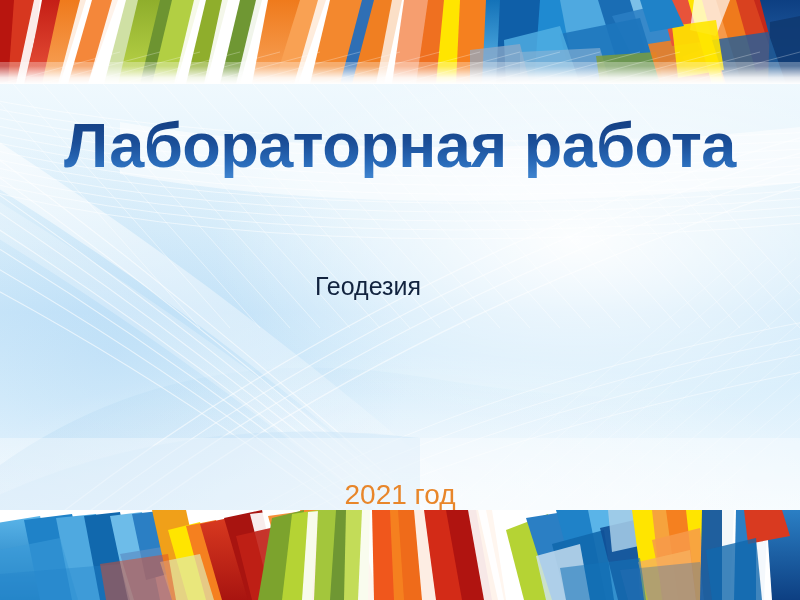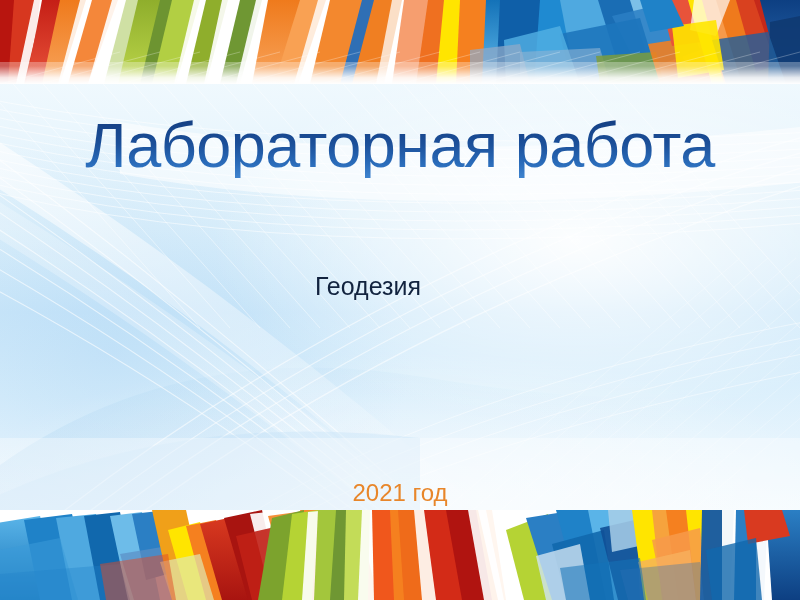--- a/index.html
+++ b/index.html
@@ -72,21 +72,21 @@
     pointer-events: none;
   }
 
   
   .title {
     position: absolute;
     left: 0; top: 112px;
     width: 800px;
     text-align: center;
     font-size: 63px;
-    font-weight: 400;
+    font-weight: 700;
     letter-spacing: -0.5px;
     line-height: 1.05;
     color: #17468d;
     background: linear-gradient(to bottom, #123a7c 0%, #1b4f99 48%, #2a6cba 78%, #3f84cf 100%);
     -webkit-background-clip: text;
     background-clip: text;
     -webkit-text-fill-color: transparent;
     white-space: nowrap;
   }
   .subtitle {
@@ -97,21 +97,21 @@
     font-size: 25px;
     font-weight: 400;
     color: #12233f;
     white-space: nowrap;
   }
   .year {
     position: absolute;
     left: 0; top: 479px;
     width: 800px;
     text-align: center;
-    font-size: 24px;
+    font-size: 28px;
     font-weight: 400;
     color: #e8862a;
     white-space: nowrap;
   }
 </style>
 </head>
 <body>
 
 <div id="slide">
 

